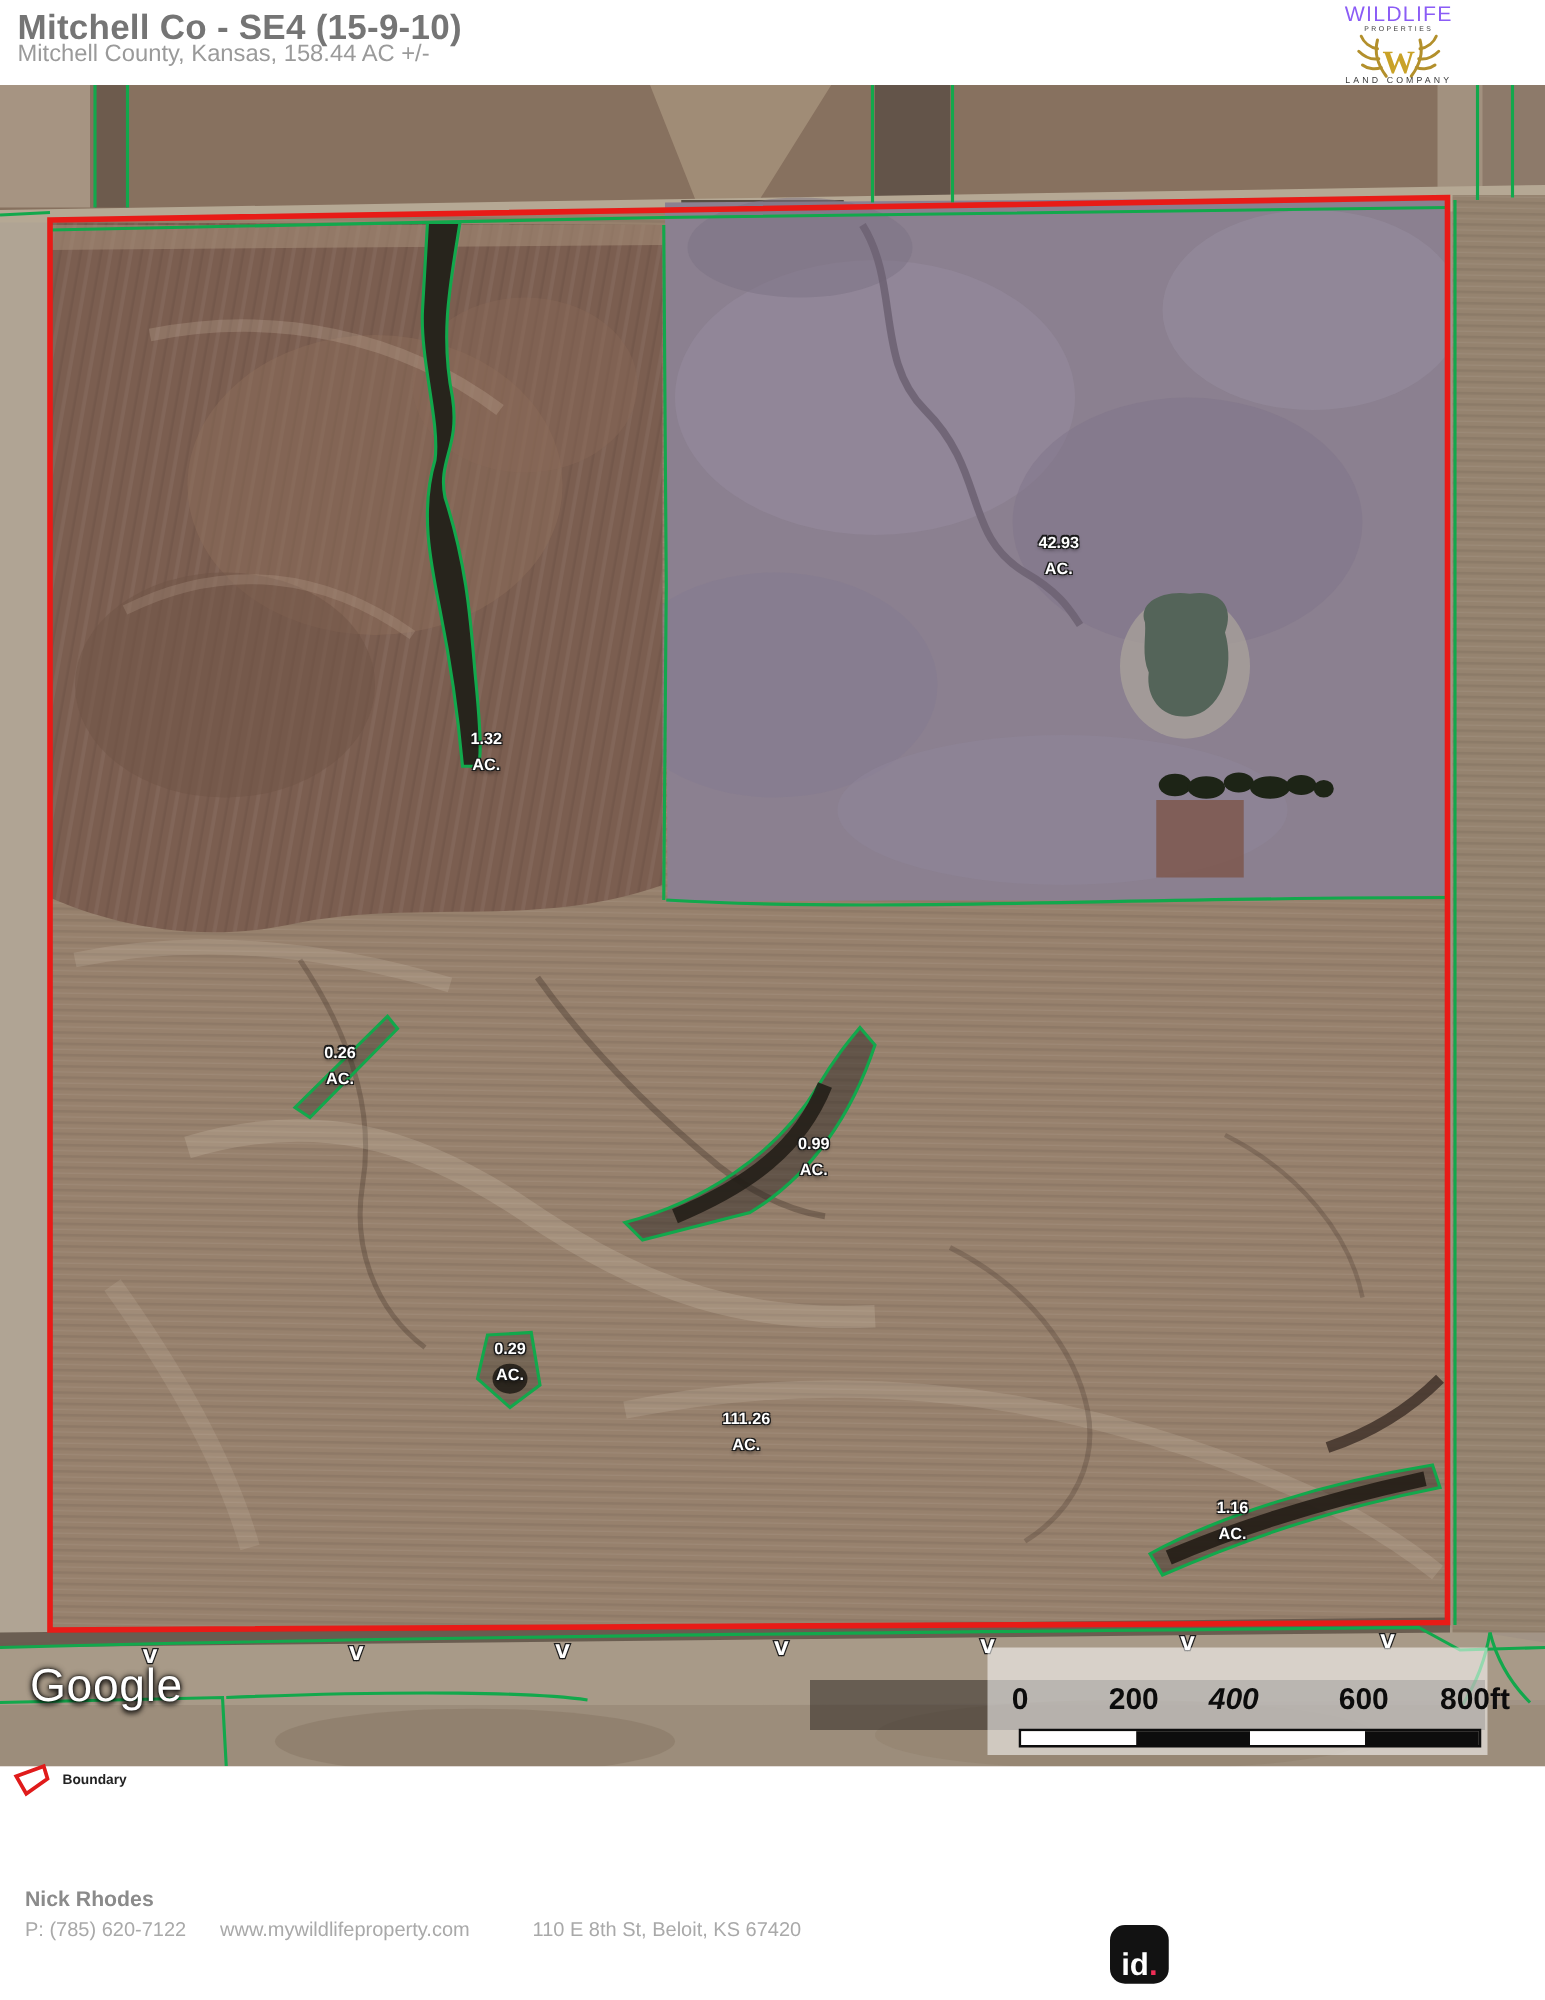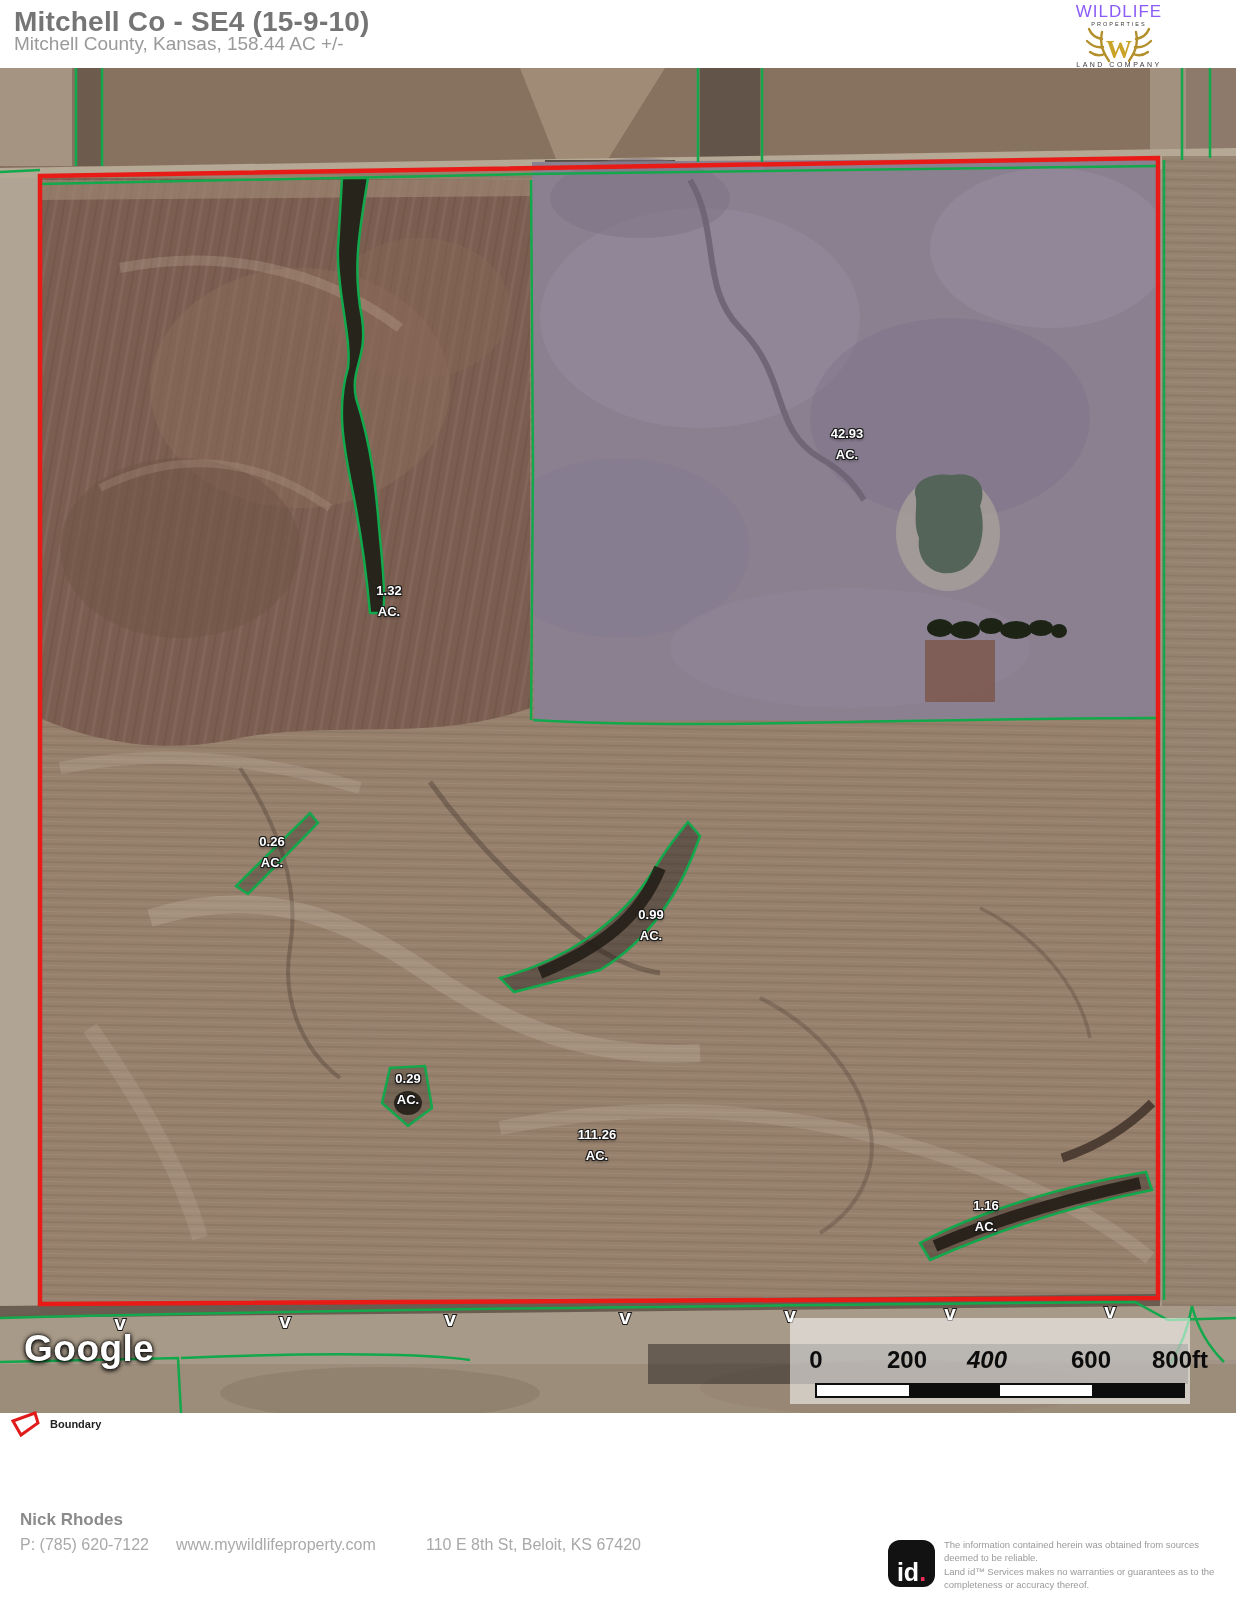--- a/index.html
+++ b/index.html
@@ -16,21 +16,21 @@
   .brand svg { display:block; margin:0 auto; }
 
   
   .map-wrap { position:absolute; left:0; top:68px; width:1236px; height:1345px; overflow:hidden; background:#9b8a79; }
   .map-wrap svg.scene { position:absolute; left:0; top:0; }
 
   .parcel-label { position:absolute; transform:translateX(-50%); text-align:center;
     font-size:13px; font-weight:bold; color:#fff; line-height:21px; white-space:nowrap;
     text-shadow:-1px -1px 0 #1a1a1a, 1px -1px 0 #1a1a1a, -1px 1px 0 #1a1a1a, 1px 1px 0 #1a1a1a, 0 2px 3px rgba(0,0,0,.55); }
 
-  .google-logo { position:absolute; left:24px; top:1328px; font-size:37px; font-weight:bold; color:#fff; letter-spacing:.5px;
+  .google-logo { position:absolute; left:24px; top:1328px; font-size:37px; font-weight:normal; color:#fff; letter-spacing:.5px;
     text-shadow:0 0 5px rgba(0,0,0,.85), 0 2px 4px rgba(0,0,0,.8), 0 0 2px rgba(0,0,0,.9); }
 
   .imagery-strip { position:absolute; left:648px; top:1344px; width:540px; height:40px; background:rgba(38,32,27,.5); }
   .imagery-text { position:absolute; left:660px; top:1350px; font-size:23px; color:rgba(232,229,224,.88); white-space:nowrap; }
 
   .scale-box { position:absolute; left:790px; top:1318px; width:400px; height:86px; background:rgba(255,255,255,.55); }
   .scale-tick { position:absolute; top:1346px; transform:translateX(-50%); font-size:24px; font-weight:bold; color:#0c0c0c; }
   .scale-bar { position:absolute; left:815px; top:1383px; width:370px; height:15px; border:2px solid #0d0d0d; display:flex; }
   .scale-bar div { flex:1; }
   .sb-w { background:#fff; } .sb-b { background:#0d0d0d; }
@@ -266,18 +266,14 @@
 
   <div class="agent-name">Nick Rhodes</div>
   <div class="contact c-phone">P: (785) 620-7122</div>
   <div class="contact c-web">www.mywildlifeproperty.com</div>
   <div class="contact c-addr">110 E 8th St, Beloit, KS 67420</div>
 
   <div class="id-logo">
     <span class="id-txt">id</span>
       <span class="id-dot">.</span>
   </div>
-  <div class="disclaimer">
-    <p>The information contained herein was obtained from sources deemed to be reliable.</p>
-    <p>Land id™ Services makes no warranties or guarantees as to the completeness or accuracy thereof.</p>
-  </div>
 
 </div>
 
 </body></html>

